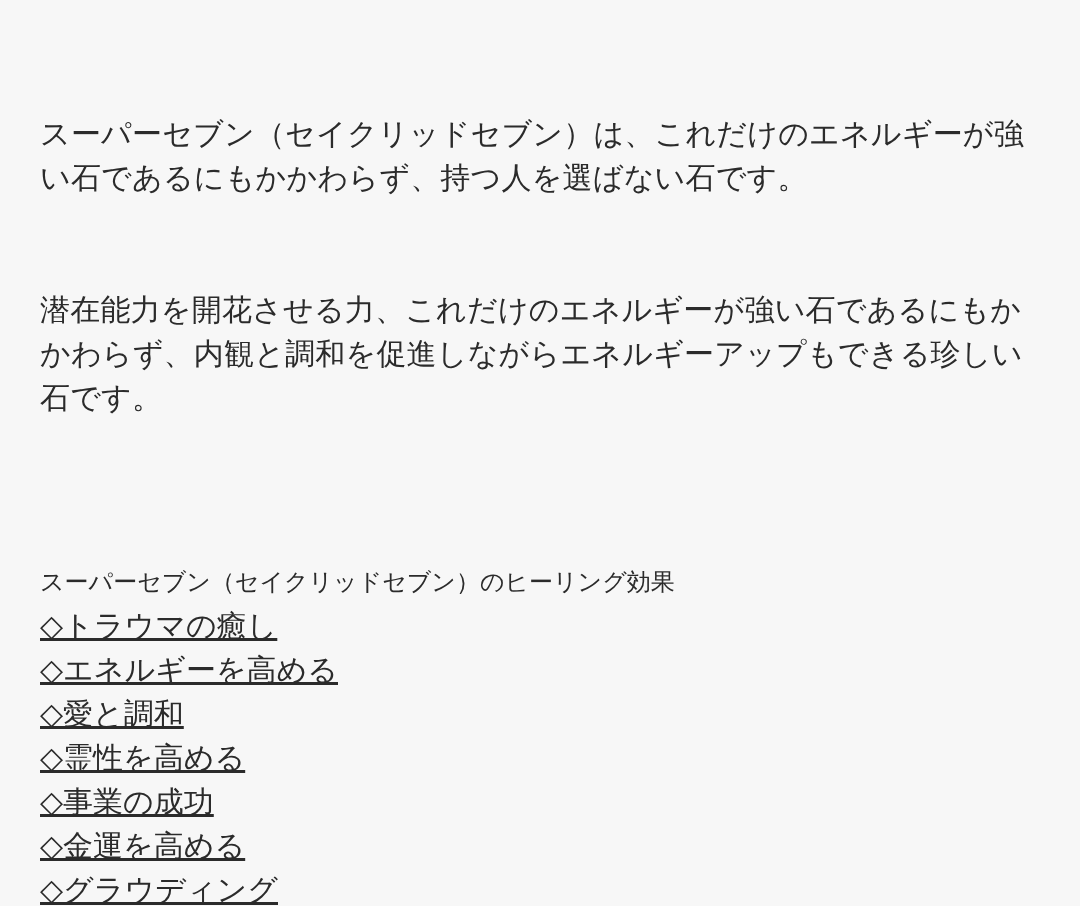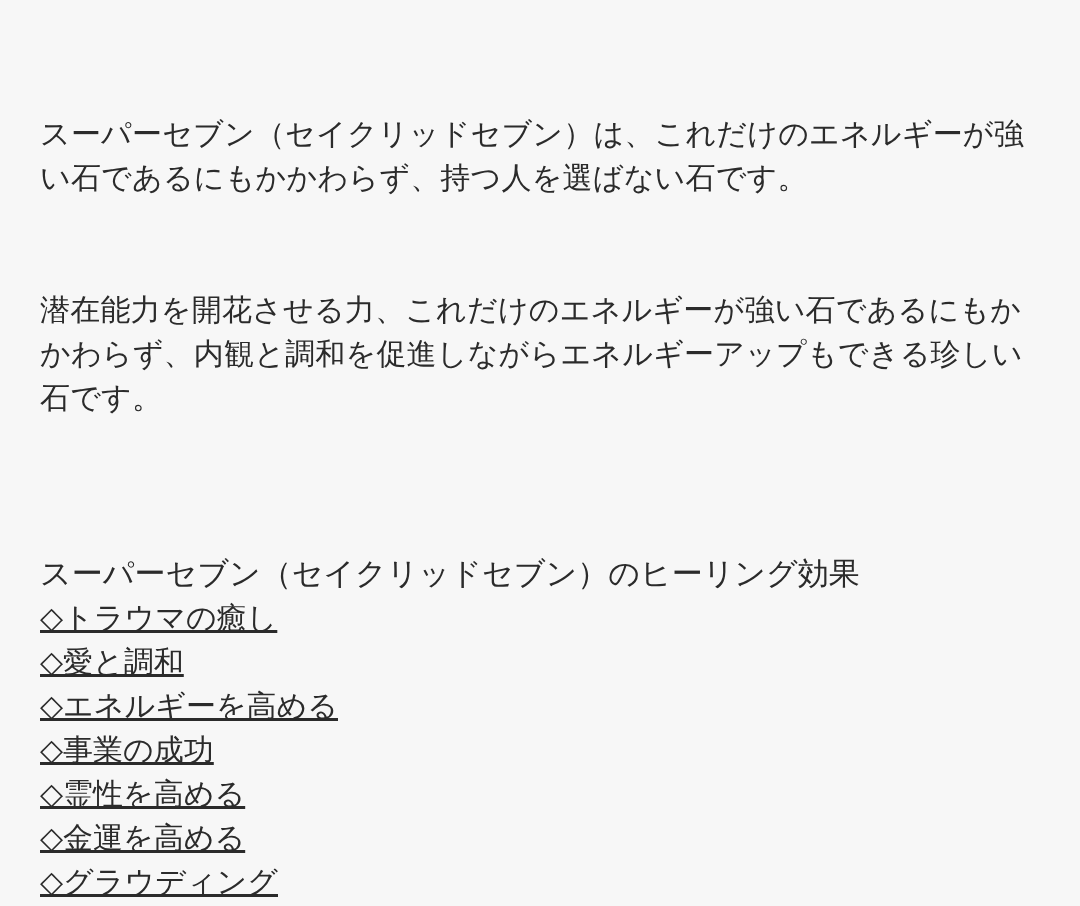--- a/index.html
+++ b/index.html
@@ -40,44 +40,45 @@
     padding: 0;
     list-style: none;
   }
   .list-item {
     font-size: 30px;
     line-height: 44px;
     white-space: pre-wrap;
     text-decoration: underline;
   }
   .heading-line {
-    font-size: 31px;
+    font-size: 24px;
     line-height: 44px;
     white-space: pre-wrap;
+    margin-top: 8px;
   }
 </style>
 </head>
 <body>
 
 <div class="page">
 
   <div class="text-block">
     <p class="para">スーパーセブン（セイクリッドセブン）は、これだけのエネルギーが強い石であるにもかかわらず、持つ人を選ばない石です。</p>
     <p class="para">潜在能力を開花させる力、これだけのエネルギーが強い石であるにもかかわらず、内観と調和を促進しながらエネルギーアップもできる珍しい石です。</p>
   </div>
 
   <div class="spacer"></div>
 
   <div class="heading-line">スーパーセブン（セイクリッドセブン）のヒーリング効果</div>
 
   <ul class="list">
     <li class="list-item">◇トラウマの癒し</li>
+    <li class="list-item">◇エネルギーを高める</li>
     <li class="list-item">◇愛と調和</li>
-    <li class="list-item">◇エネルギーを高める</li>
+    <li class="list-item">◇霊性を高める</li>
     <li class="list-item">◇事業の成功</li>
-    <li class="list-item">◇霊性を高める</li>
     <li class="list-item">◇金運を高める</li>
     <li class="list-item">◇グラウディング</li>
     <li class="list-item">◇開運</li>
 
   </ul>
 
 </div>
 
 </body></html>

